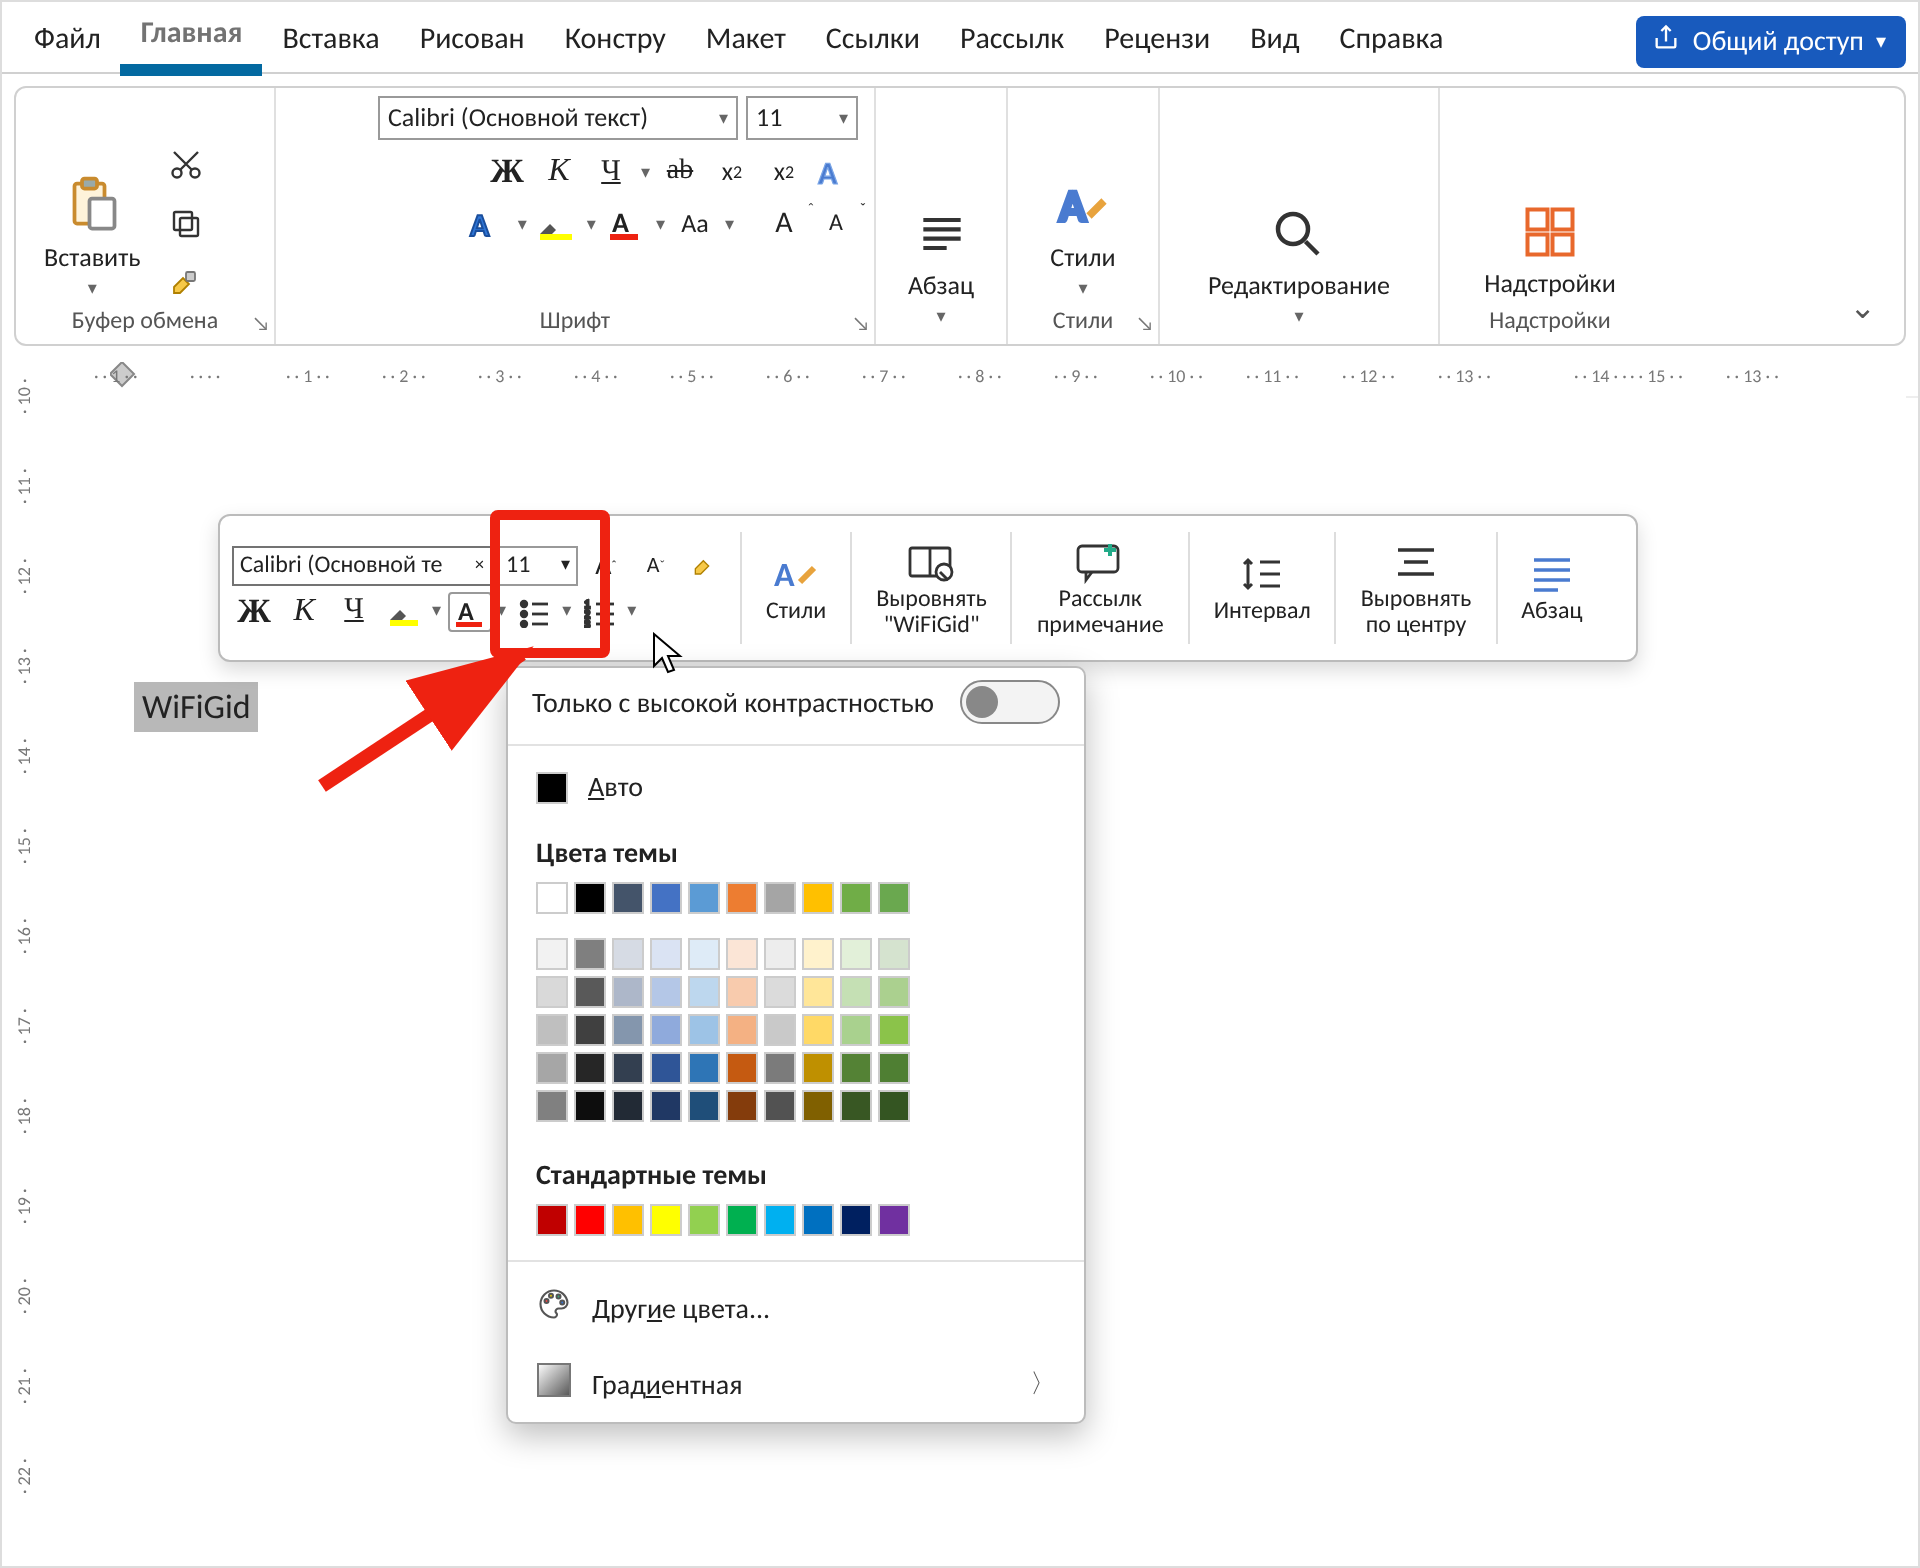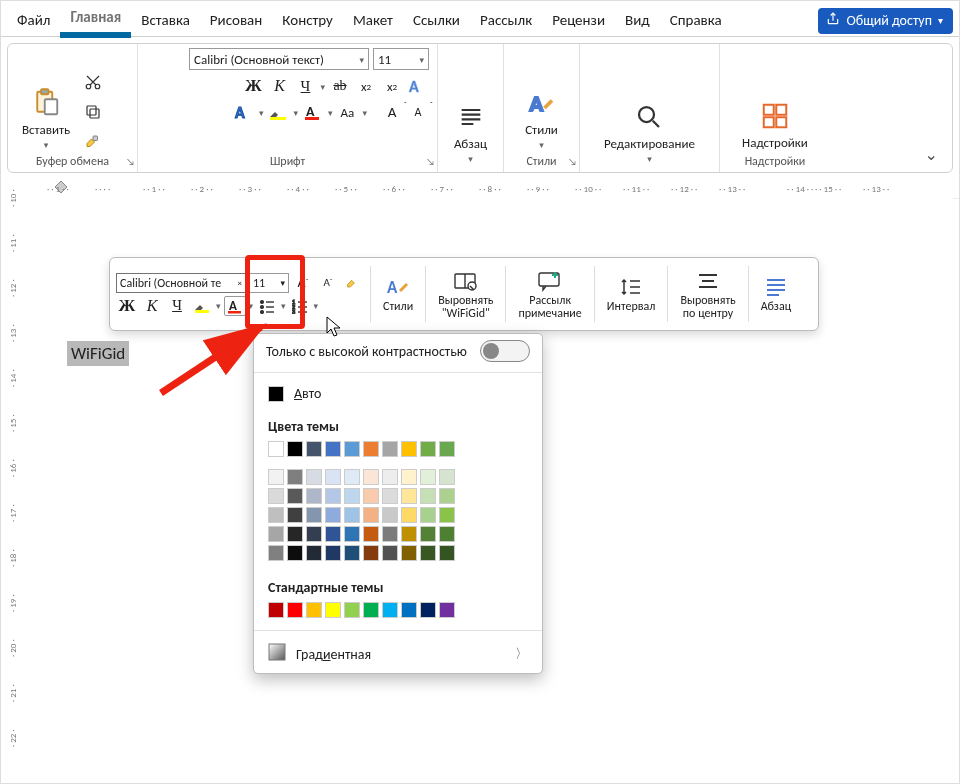--- a/index.html
+++ b/index.html
@@ -541,20 +541,30 @@
         <span class="sw" style="background: rgb(255, 255, 0);"></span>
         <span class="sw" style="background: rgb(146, 208, 80);"></span>
         <span class="sw" style="background: rgb(0, 176, 80);"></span>
         <span class="sw" style="background: rgb(0, 176, 240);"></span>
         <span class="sw" style="background: rgb(0, 112, 192);"></span>
         <span class="sw" style="background: rgb(0, 32, 96);"></span>
         <span class="sw" style="background: rgb(112, 48, 160);"></span>
       </div>
     <hr>
     <div class="menuitem">
+      <span><svg width="18" height="18" viewBox="0 0 24 24" fill="none" stroke="#555" stroke-width="1.4">
+            <path d="M12 3a9 9 0 100 18c1 0 2-1 2-2s-1-1-1-2 1-2 2-2h2a4 4 0 004-4 9 9 0 00-9-8z"></path>
+            <circle cx="7" cy="10" r="1.3" fill="#e44"></circle>
+            <circle cx="10" cy="6.5" r="1.3" fill="#ec0"></circle>
+            <circle cx="15" cy="7" r="1.3" fill="#3a7"></circle>
+            <circle cx="17.5" cy="11" r="1.3" fill="#37d"></circle>
+          </svg></span>
+      <span><span>Друг</span><span class="u">и</span><span>е цвета...</span></span>
+    </div>
+    <div class="menuitem">
       <span><svg width="18" height="18">
             <defs>
               <linearGradient id="gg" x1="0" y1="0" x2="1" y2="1">
                 <stop offset="0" stop-color="#fff"></stop>
                 <stop offset="1" stop-color="#555"></stop>
               </linearGradient>
             </defs>
             <rect x="1" y="1" width="16" height="16" fill="url(#gg)" stroke="#777"></rect>
           </svg></span>
       <span><span>Град</span><span class="u">и</span><span>ентная</span></span>

